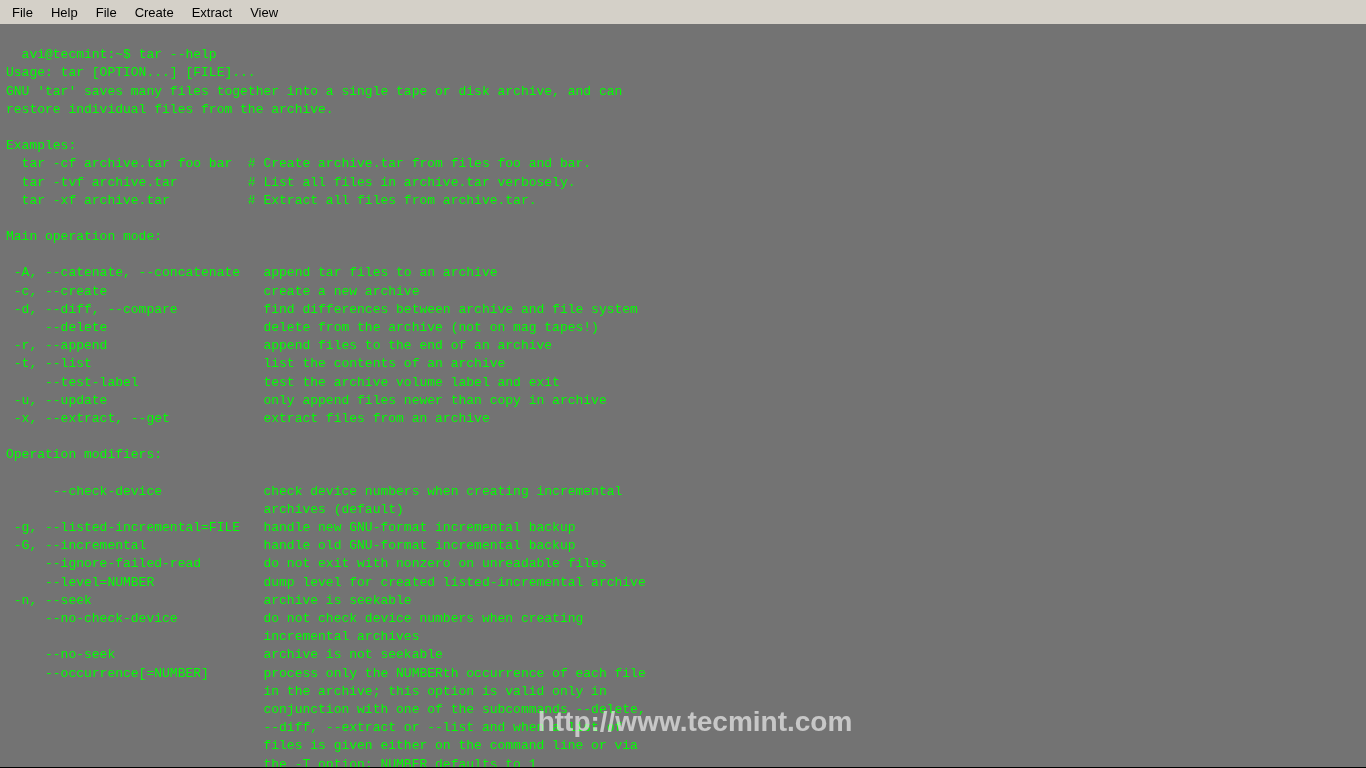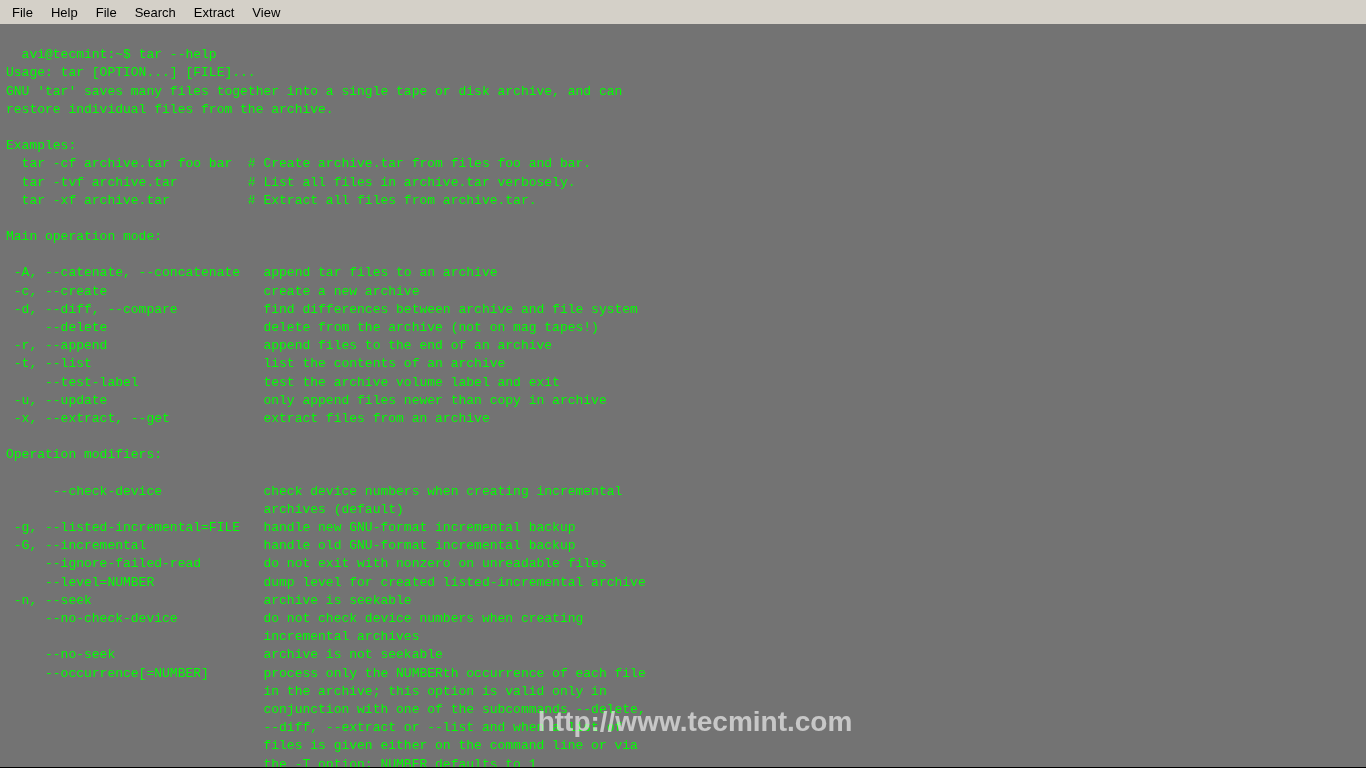--- a/index.html
+++ b/index.html
@@ -64,21 +64,21 @@
       margin-left: 12px;
     }
   </style>
 </head>
 <body>
 
 <div id="menubar">
   <span class="menu-item">File</span>
   <span class="menu-item">Help</span>
   <span class="menu-item">File</span>
-  <span class="menu-item">Search</span>
+  <span class="menu-item">Create</span>
   <span class="menu-item">Extract</span>
   <span class="menu-item">View</span>
 </div>
 
 <div id="terminal">
   <span>avi@tecmint:~$ tar --help
 Usage: tar [OPTION...] [FILE]...
 GNU 'tar' saves many files together into a single tape or disk archive, and can
 restore individual files from the archive.
 

